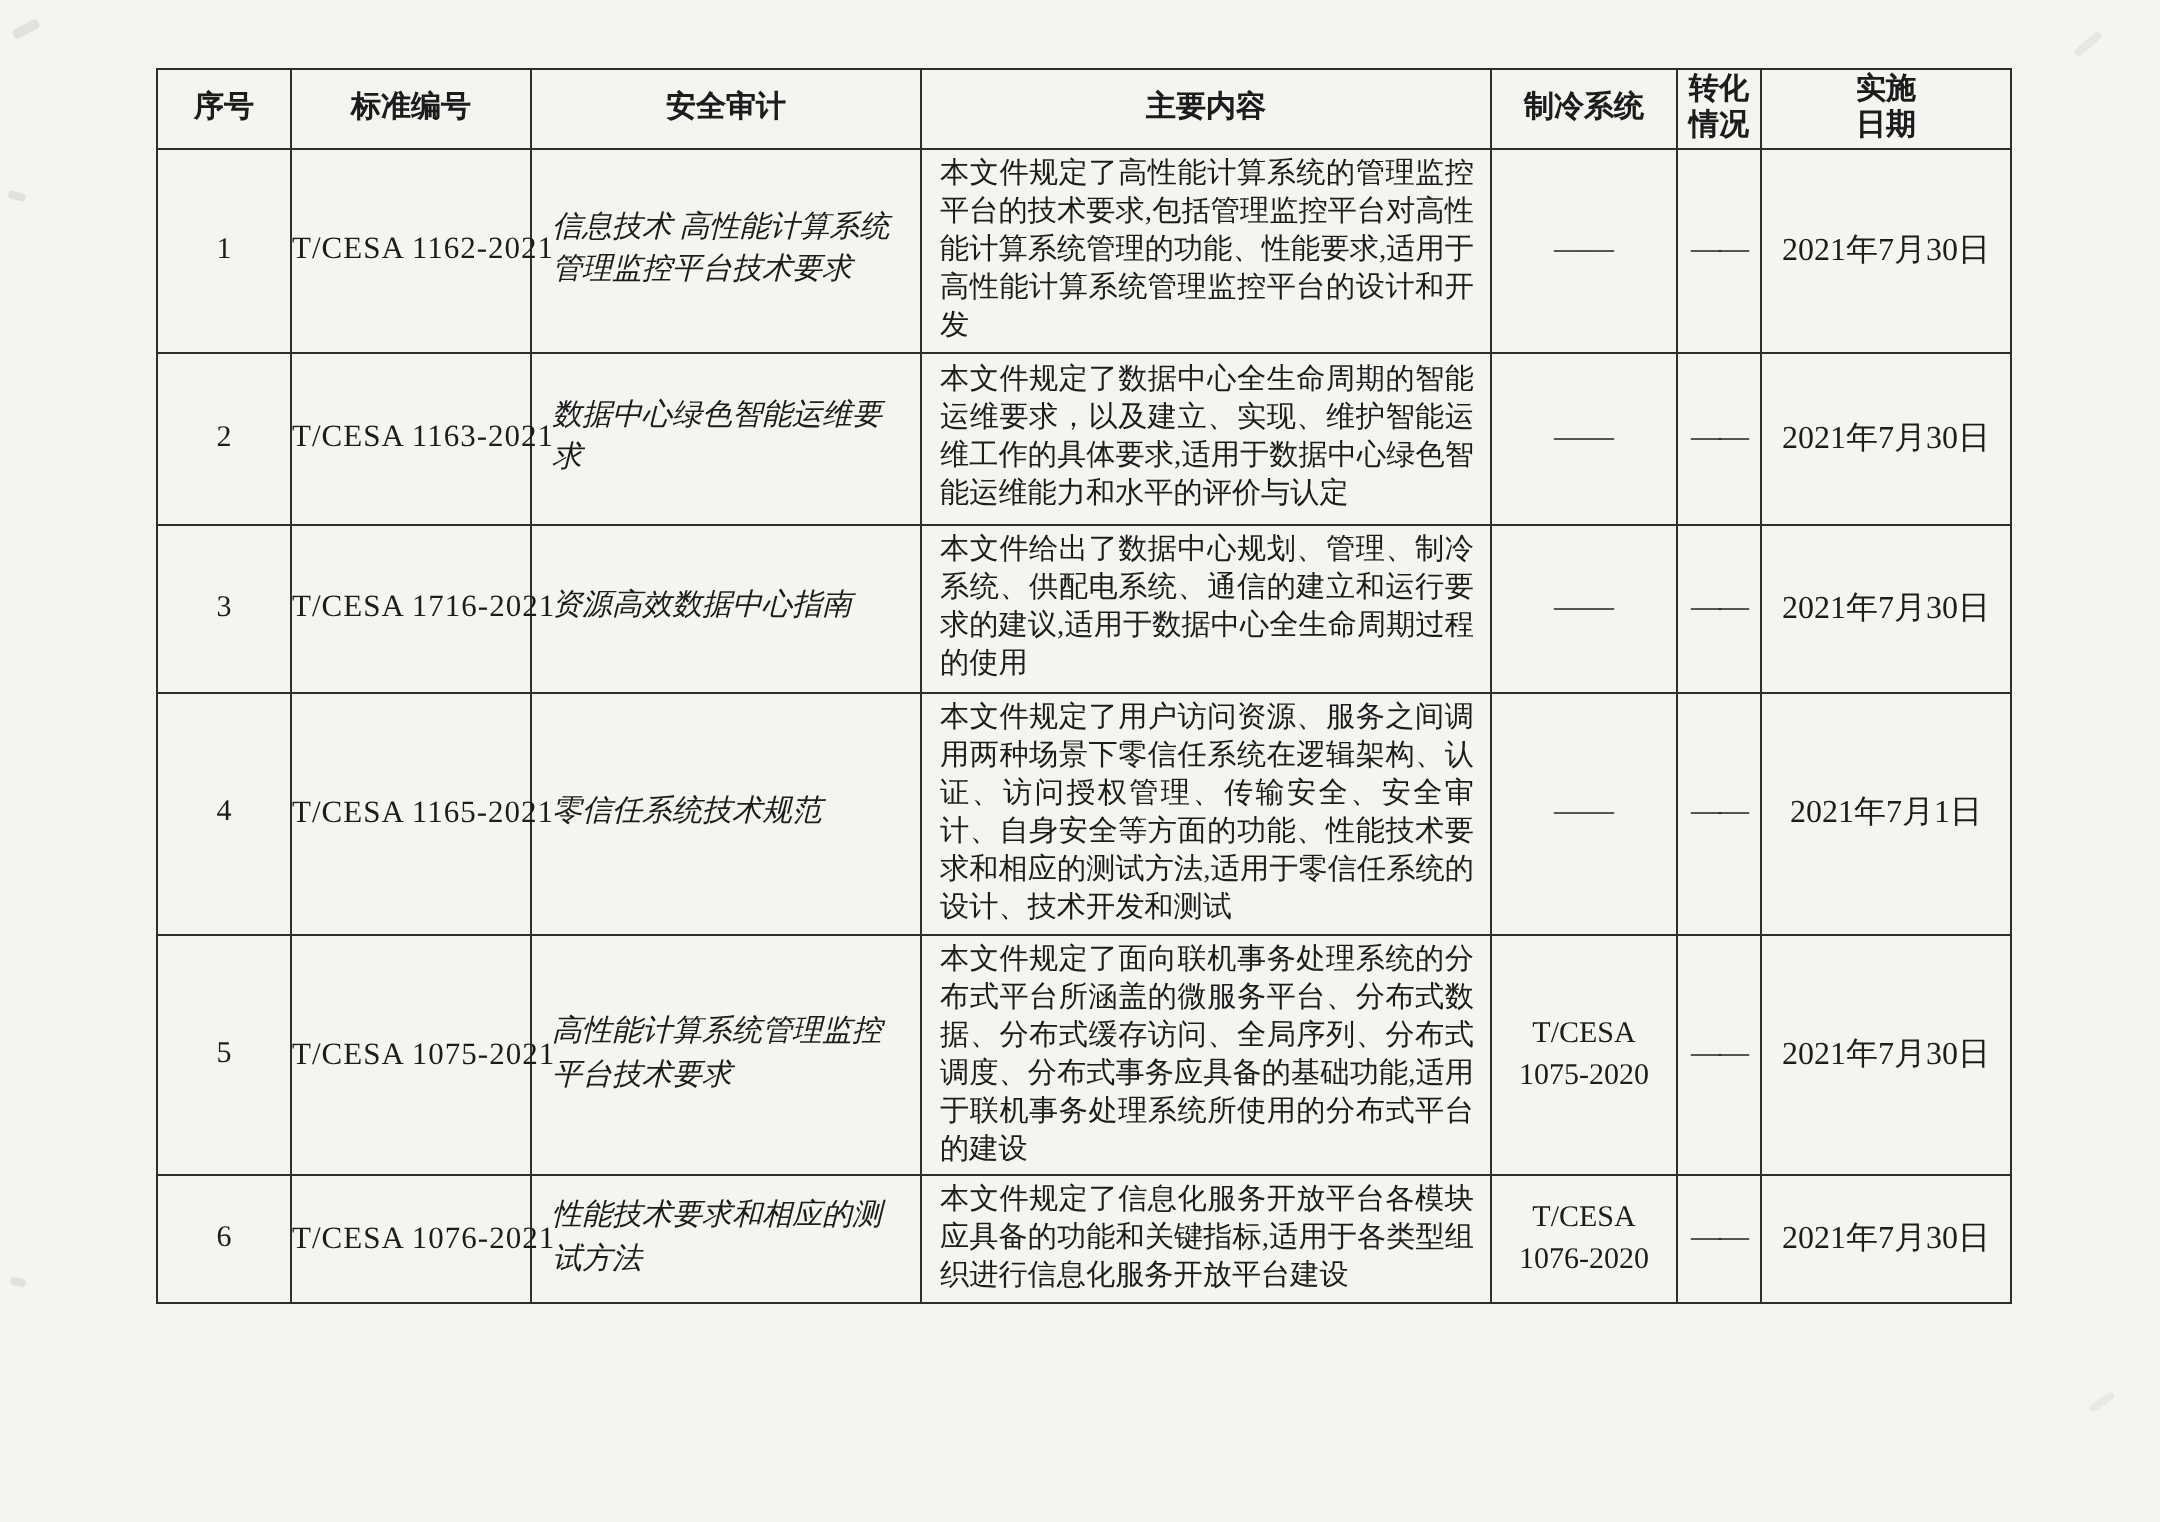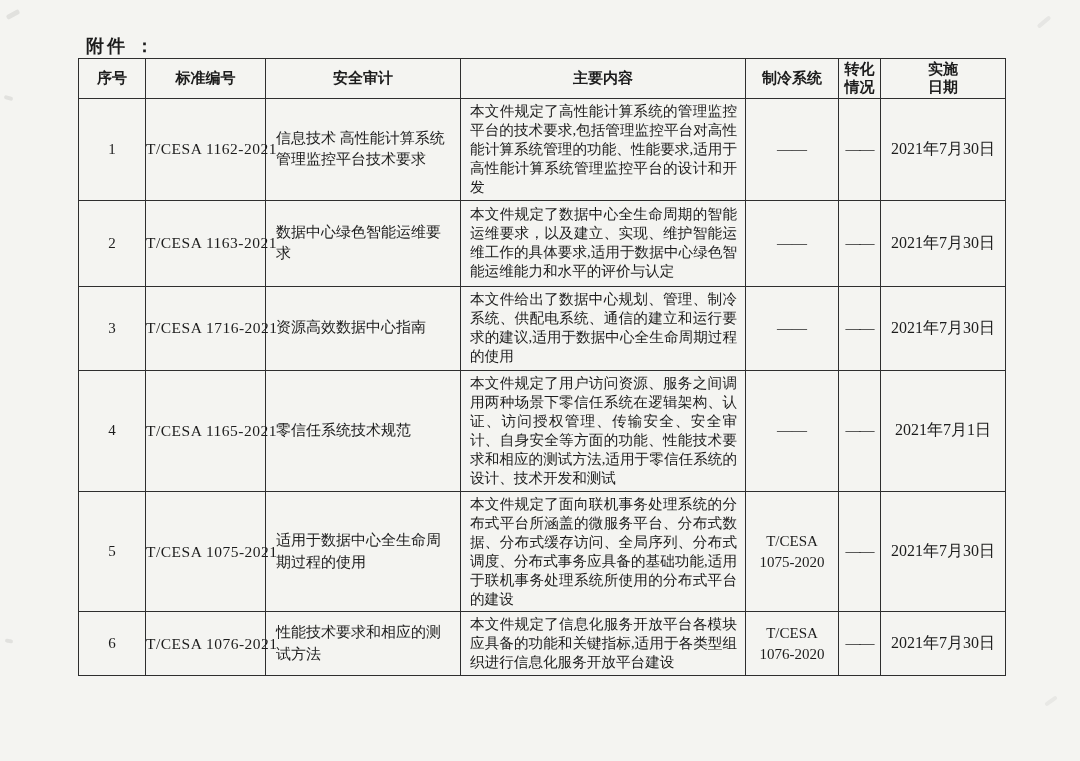--- a/index.html
+++ b/index.html
@@ -39,21 +39,21 @@
   col.c-seq  { width:67px; }
   col.c-code { width:120px; }
   col.c-name { width:195px; }
   col.c-main { width:285px; }
   col.c-repl { width:93px; }
   col.c-conv { width:42px; }
   col.c-date { width:125px; }
 
   td.seq  { text-align:center; }
   td.code { text-align:center; letter-spacing:0.5px; white-space:nowrap; font-size:15.5px; }
-  td.name { text-align:left; padding:4px 10px; line-height:1.45; }
+  td.name { text-align:left; padding:4px 10px; line-height:1.45;font-style:italic; }
   td.main { text-align:justify; padding:3px 8px 3px 9px; font-size:14.6px; line-height:1.3; }
   td.repl { text-align:center; padding:2px 5px; line-height:1.4; }
   td.conv { text-align:center; white-space:nowrap; letter-spacing:-1px; overflow:visible; }
   td.date { text-align:center; white-space:nowrap; font-size:16px; }
 
   tr.r1 td { height:98px; }
   tr.r2 td { height:86px;margin-left:17px; }
   tr.r3 td { height:84px; }
   tr.r4 td { height:110px; }
   tr.r5 td { height:118px; }
@@ -70,21 +70,20 @@
 <body>
 
 <div class="artifact a1"></div>
 <div class="artifact a2"></div>
 <div class="artifact a3"></div>
 <div class="artifact a4"></div>
 <div class="artifact a5"></div>
 
 <div class="sheet">
 
-  <div class="attachment">附件 ：</div>
 
 
   <table class="std-table">
     <colgroup>
       <col class="c-seq">
         <col class="c-code">
         <col class="c-name">
         <col class="c-main">
       <col class="c-repl">
         <col class="c-conv">
@@ -136,21 +135,21 @@
         <td class="code">T/CESA 1165-2021</td>
         <td class="name">零信任系统技术规范</td>
         <td class="main">本文件规定了用户访问资源、服务之间调用两种场景下零信任系统在逻辑架构、认证、访问授权管理、传输安全、安全审计、自身安全等方面的功能、性能技术要求和相应的测试方法,适用于零信任系统的设计、技术开发和测试</td>
         <td class="repl">——</td>
         <td class="conv">——</td>
         <td class="date">2021年7月1日</td>
       </tr>
       <tr class="r5">
         <td class="seq">5</td>
         <td class="code">T/CESA 1075-2021</td>
-        <td class="name">适用于数据中心全生命周期过程的使用</td>
+        <td class="name">高性能计算系统管理监控平台技术要求</td>
         <td class="main">本文件规定了面向联机事务处理系统的分布式平台所涵盖的微服务平台、分布式数据、分布式缓存访问、全局序列、分布式调度、分布式事务应具备的基础功能,适用于联机事务处理系统所使用的分布式平台的建设</td>
         <td class="repl">T/CESA 1075-2020</td>
         <td class="conv">——</td>
         <td class="date">2021年7月30日</td>
       </tr>
       <tr class="r6">
         <td class="seq">6</td>
         <td class="code">T/CESA 1076-2021</td>
         <td class="name">性能技术要求和相应的测试方法</td>
         <td class="main">本文件规定了信息化服务开放平台各模块应具备的功能和关键指标,适用于各类型组织进行信息化服务开放平台建设</td>

